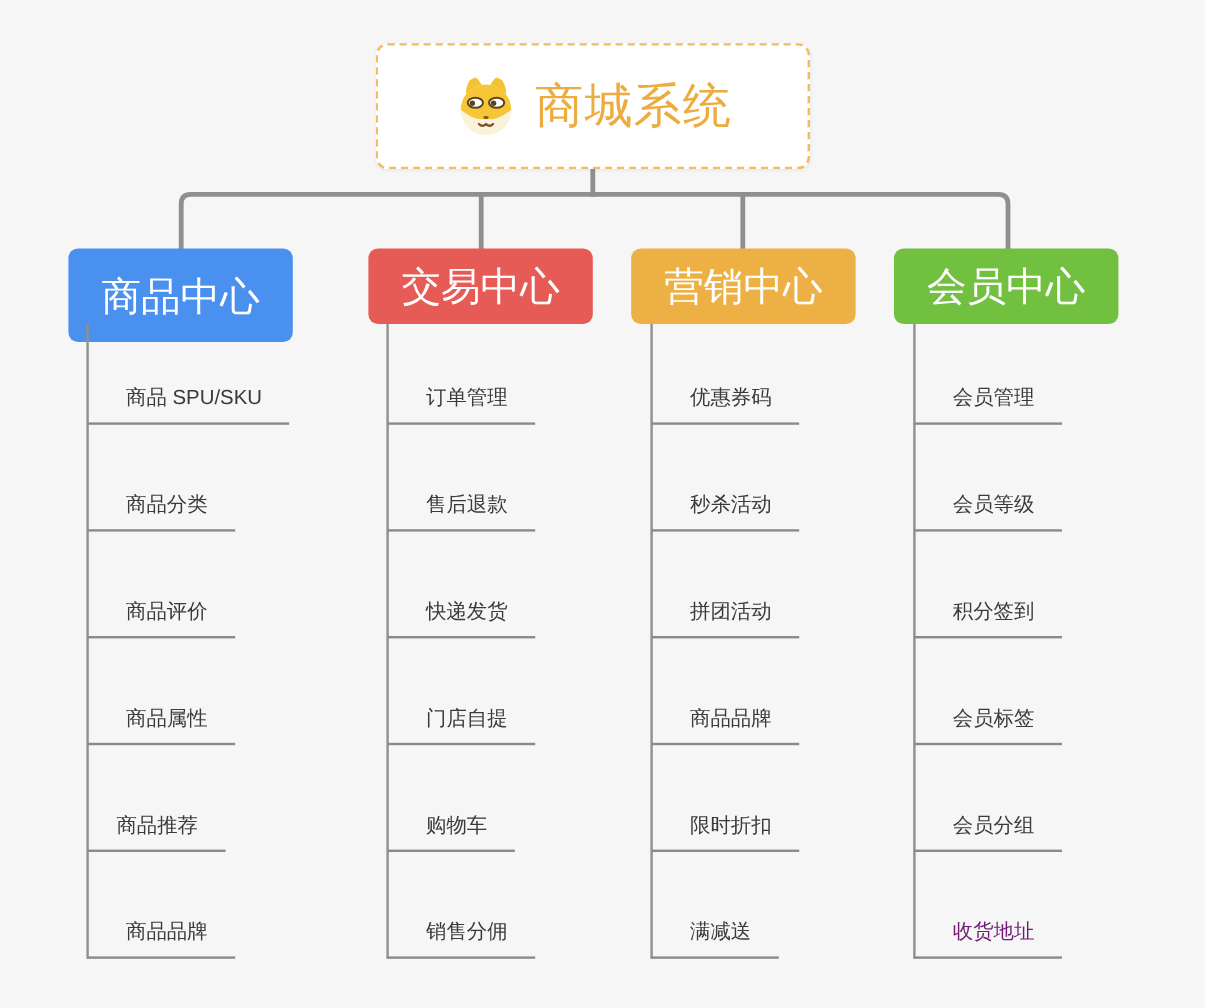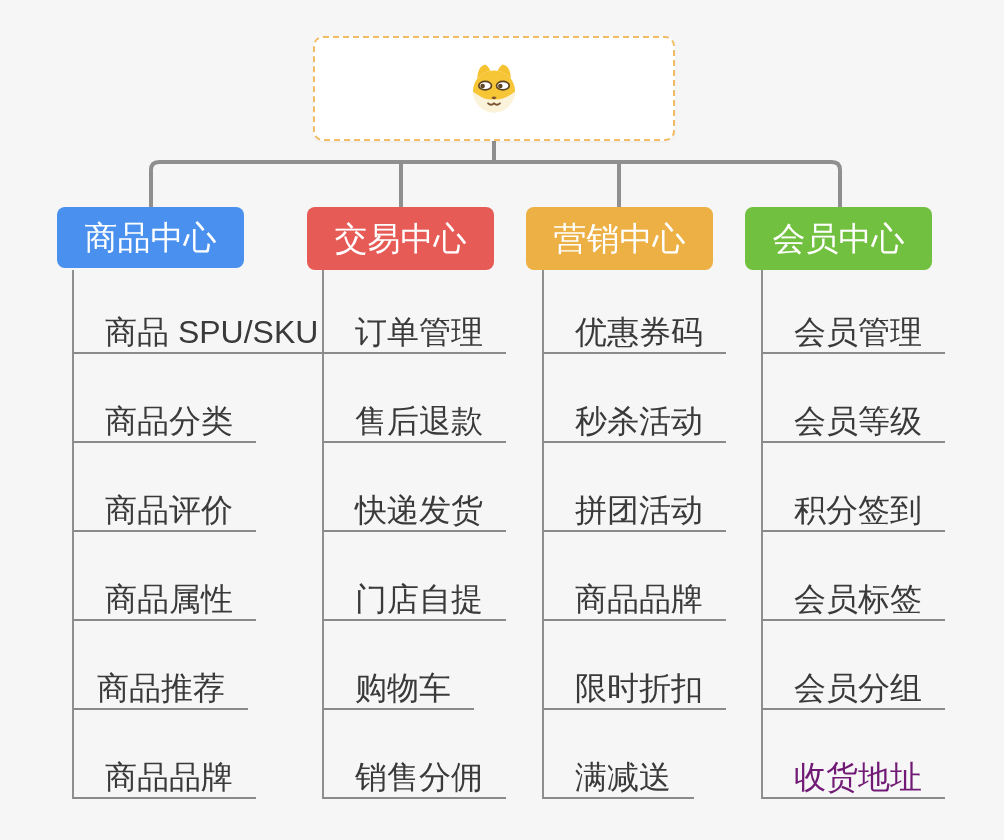--- a/index.html
+++ b/index.html
@@ -34,21 +34,21 @@
   .branch-label{
     color:#FFFFFF;font-size:33px;font-weight:400;line-height:1;
     white-space:nowrap;
   }
   .column-line{
     position:absolute;width:2px;
   }
   .child-node{
     position:absolute;
     white-space:nowrap;
-    font-size:32px;line-height:28px;
+    font-size:17px;line-height:28px;
     padding:0 23px 6px 32px;
     border-bottom:2px solid #8A8A8A;
     cursor:default;
   }
 </style>
 </head>
 <body>
 
 <div class="canvas" style="background: rgb(246, 246, 246);">
 
@@ -65,24 +65,25 @@
       <path d="M52 19 Q51 4 42 3 Q36 8 35 15 Z" fill="#F5C231"></path>
       <circle cx="32" cy="35" r="25" fill="#FBF2DA"></circle>
       <path d="M7 35 A25 25 0 0 1 57 35 C50 40 42 46 32 44 C22 46 14 40 7 35 Z" fill="#F7C636"></path>
       <ellipse cx="21.5" cy="28" rx="7.5" ry="5" fill="#FFFFFF" stroke="#5C4420" stroke-width="2"></ellipse>
       <circle cx="18.5" cy="28.5" r="2.7" fill="#5C4420"></circle>
       <ellipse cx="42.5" cy="28" rx="7.5" ry="5" fill="#FFFFFF" stroke="#5C4420" stroke-width="2"></ellipse>
       <circle cx="39.5" cy="28.5" r="2.7" fill="#5C4420"></circle>
       <path d="M29 42 Q32 40 35 42 Q32 46.5 29 42 Z" fill="#7B5330"></path>
       <path d="M25 49 Q28.5 52.5 32 49 Q35.5 52.5 39 49" stroke="#7B5330" stroke-width="2.2" fill="none" stroke-linecap="round"></path>
     </svg>
+    <span class="root-title" style="color: rgb(236, 172, 64);">商城系统</span>
   </div>
 
   <div id="branches">
-      <div class="branch-node" style="left: 57px; top: 207px; width: 187px; height: 61px; background: rgb(74, 144, 238);">
+      <div class="branch-node" style="left: 57px; top: 207px; width: 187px; height: 78px; background: rgb(74, 144, 238);">
         <span class="branch-label">商品中心</span>
       </div>
       <div class="column-line" style="left: 72px; top: 270px; height: 529px; background: rgb(143, 143, 143);"></div>
       <div class="child-node" style="left: 73px; top: 318px; color: rgb(58, 58, 58); border-bottom-color: rgb(138, 138, 138);">商品 SPU/SKU</div>
       <div class="child-node" style="left: 73px; top: 407px; color: rgb(58, 58, 58); border-bottom-color: rgb(138, 138, 138);">商品分类</div>
       <div class="child-node" style="left: 73px; top: 496px; color: rgb(58, 58, 58); border-bottom-color: rgb(138, 138, 138);">商品评价</div>
       <div class="child-node" style="left: 73px; top: 585px; color: rgb(58, 58, 58); border-bottom-color: rgb(138, 138, 138);">商品属性</div>
       <div class="child-node" style="left: 73px; top: 674px; color: rgb(58, 58, 58); border-bottom-color: rgb(138, 138, 138); padding-left: 24px;">商品推荐</div>
       <div class="child-node" style="left: 73px; top: 763px; color: rgb(58, 58, 58); border-bottom-color: rgb(138, 138, 138);">商品品牌</div>
       <div class="branch-node" style="left: 307px; top: 207px; width: 187px; height: 63px; background: rgb(230, 91, 86); justify-content: center;">

